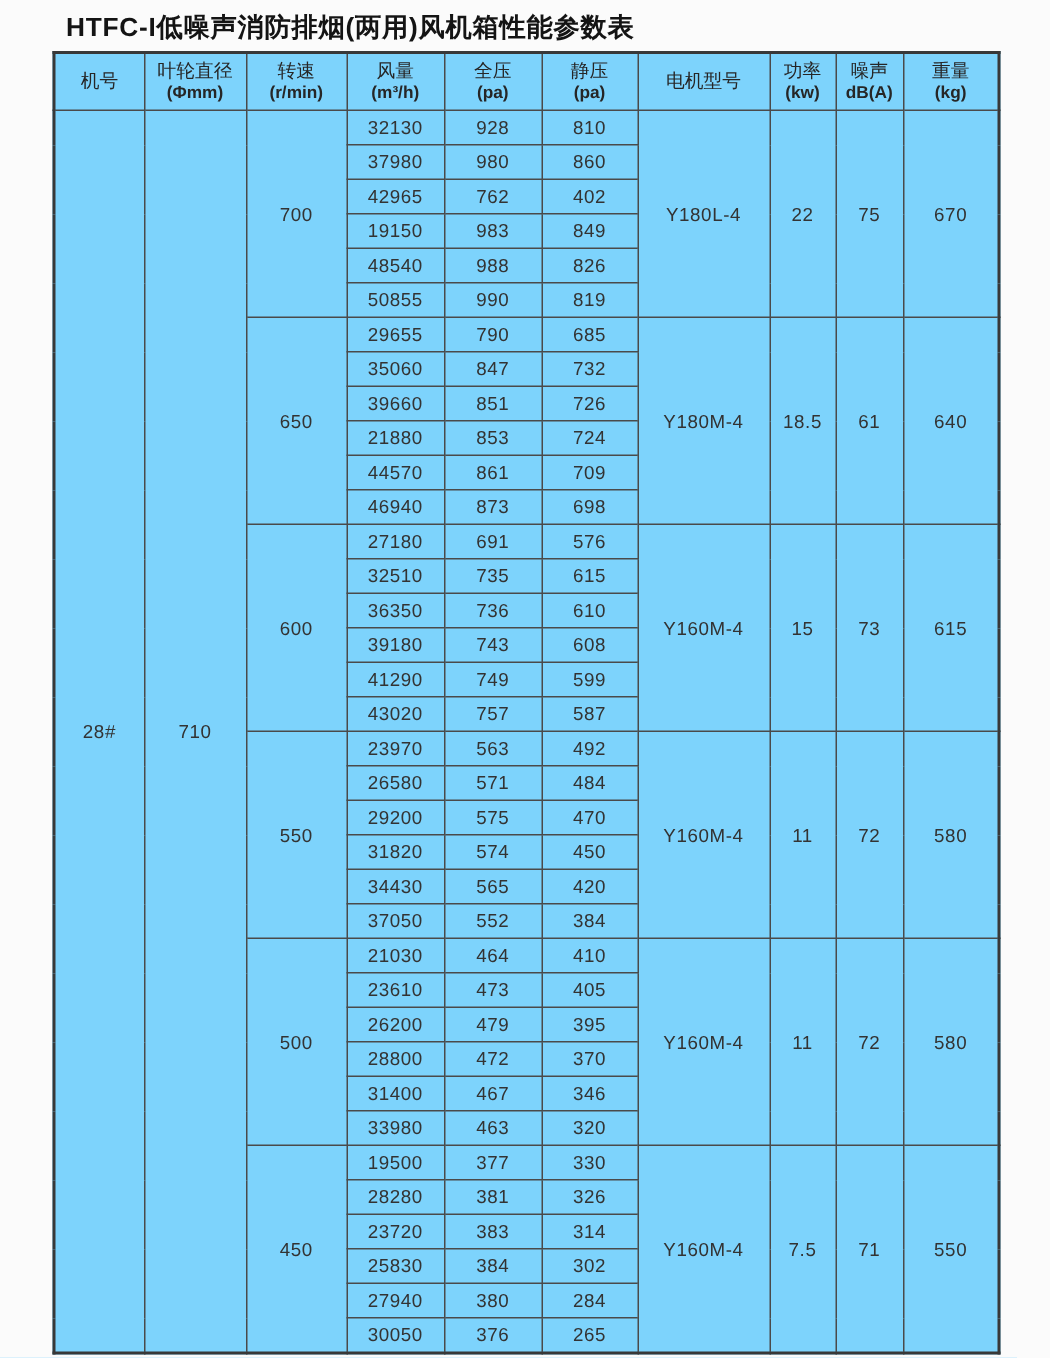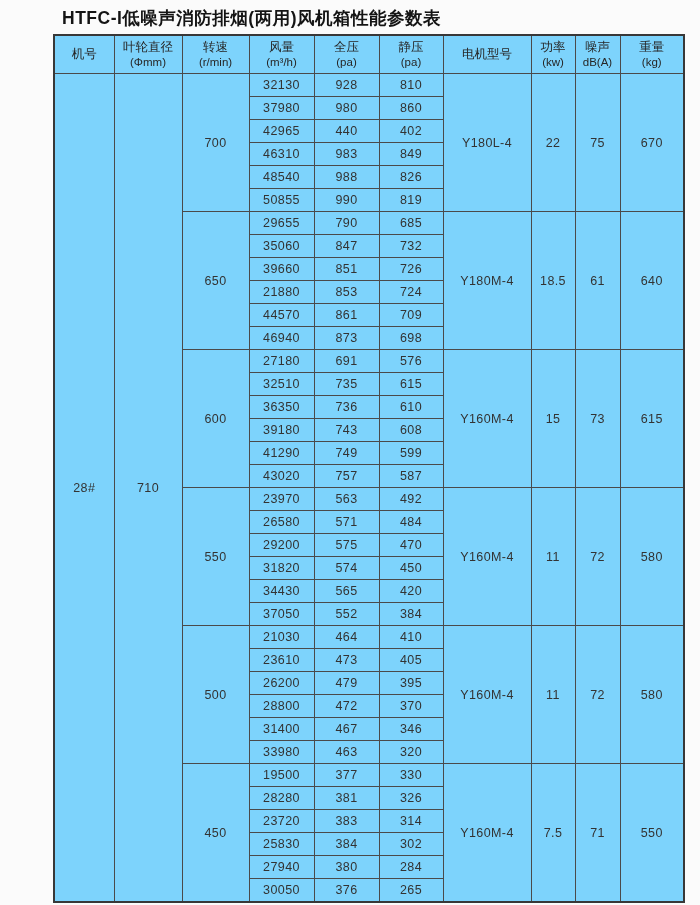--- a/index.html
+++ b/index.html
@@ -11,21 +11,21 @@
     width: 700px;
     height: 905px;
     overflow: hidden;
     font-family: "Liberation Sans", "DejaVu Sans", sans-serif;
     color: #2b2b2b;
   }
   .page {
     box-sizing: border-box;
     width: 700px;
     height: 905px;
-    padding: 5px 35px 8px 53px;
+    padding: 5px 35px 8px 35px;
   }
   .title {
     font-size: 17.5px;
     font-weight: bold;
     color: #141414;
     margin: 1px 0 4px 9px;
     letter-spacing: 0.5px;
     white-space: nowrap;
   }
   table.spec-table {
@@ -44,21 +44,21 @@
   }
   .spec-table th {
     font-weight: normal;
     font-size: 12.5px;
     color: #262626;
     height: 33px;
     line-height: 1.2;
     padding: 2px 0;
   }
   .spec-table th .hl { font-size: 12.5px; }
-  .spec-table th .hu { font-size: 11.5px; margin-top: 1px; }
+  .spec-table th .hu { font-size: 11.5px; margin-top: 1px; font-weight: bold; }
   .spec-table td {
     font-size: 12.5px;
     color: #333333;
     height: 22px;
     letter-spacing: 0.4px;
   }
 </style>
 </head>
 <body>
 
@@ -133,25 +133,25 @@
           <td rowspan="6">75</td>
           <td rowspan="6">670</td>
         </tr>
         <tr>
           <td>37980</td>
           <td>980</td>
           <td>860</td>
         </tr>
         <tr>
           <td>42965</td>
-          <td>440</td>
+          <td>762</td>
           <td>402</td>
         </tr>
         <tr>
-          <td>46310</td>
+          <td>19150</td>
           <td>983</td>
           <td>849</td>
         </tr>
         <tr>
           <td>48540</td>
           <td>988</td>
           <td>826</td>
         </tr>
         <tr>
           <td>50855</td>

